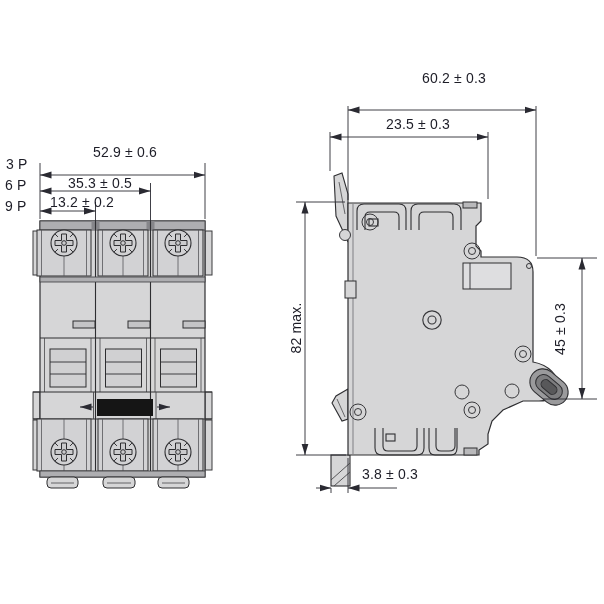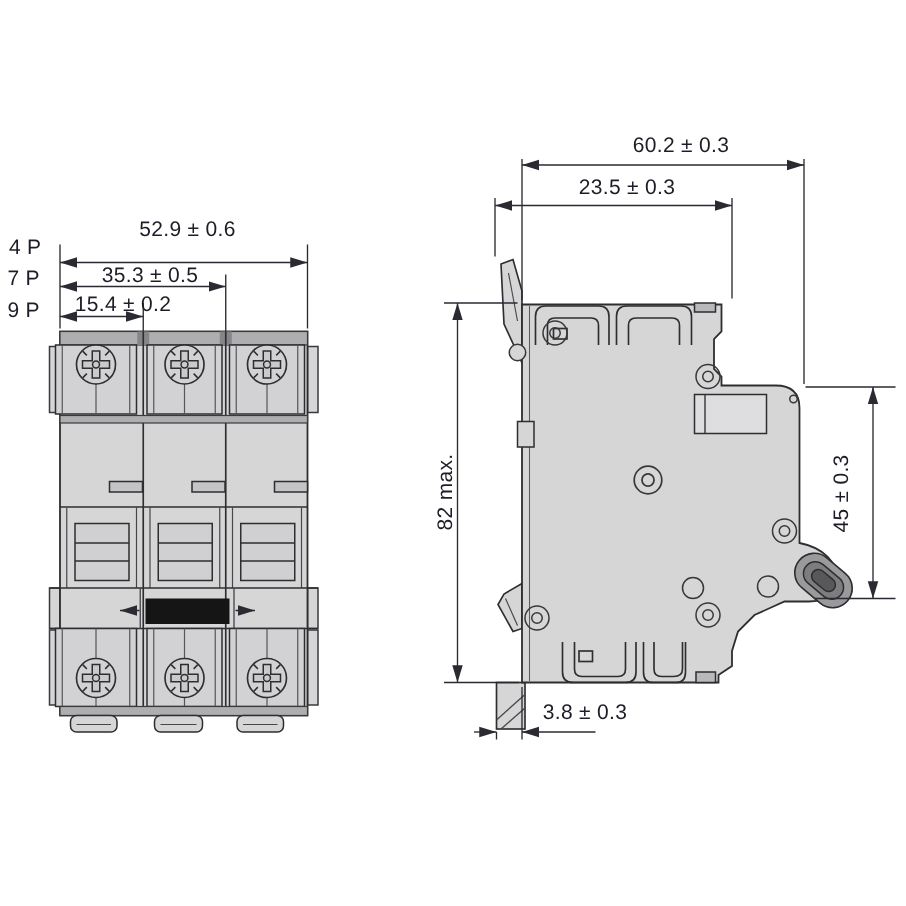--- a/index.html
+++ b/index.html
@@ -241,28 +241,28 @@
       <line x1="582" y1="258" x2="582" y2="399" marker-start="url(#ah)" marker-end="url(#ah)"></line>
       <line x1="331" y1="488" x2="331" y2="493"></line>
       <line x1="348" y1="458" x2="348" y2="493"></line>
       <line x1="316" y1="488" x2="331" y2="488" marker-end="url(#ah)"></line>
       <line x1="348" y1="488" x2="397" y2="488" marker-start="url(#ah)"></line>
     </g>
   </g>
 </svg>
 
 <div class="lwrap">
-  <div class="lbl" style="left:6px;top:157px">4 P</div>
-  <div class="lbl" style="left:5px;top:178px">7 P</div>
+  <div class="lbl" style="left:6px;top:157px">3 P</div>
+  <div class="lbl" style="left:5px;top:178px">6 P</div>
   <div class="lbl" style="left:5px;top:199px">9 P</div>
 
   <div class="lbl ctr" style="left:125px;top:152px">52.9 ± 0.6</div>
   <div class="lbl ctr" style="left:100px;top:183px">35.3 ± 0.5</div>
-  <div class="lbl ctr" style="left:82px;top:202px">15.4 ± 0.2</div>
-
-  <div class="lbl ctr" style="left:454px;top:96px">60.2 ± 0.3</div>
+  <div class="lbl ctr" style="left:82px;top:202px">13.2 ± 0.2</div>
+
+  <div class="lbl ctr" style="left:454px;top:78px">60.2 ± 0.3</div>
   <div class="lbl ctr" style="left:418px;top:124px">23.5 ± 0.3</div>
   <div class="lbl rot" style="left:296px;top:328px">82 max.</div>
   <div class="lbl rot" style="left:560px;top:329px">45 ± 0.3</div>
   <div class="lbl ctr" style="left:390px;top:474px">3.8 ± 0.3</div>
 </div>
 
 </div>
 
 </body></html>

